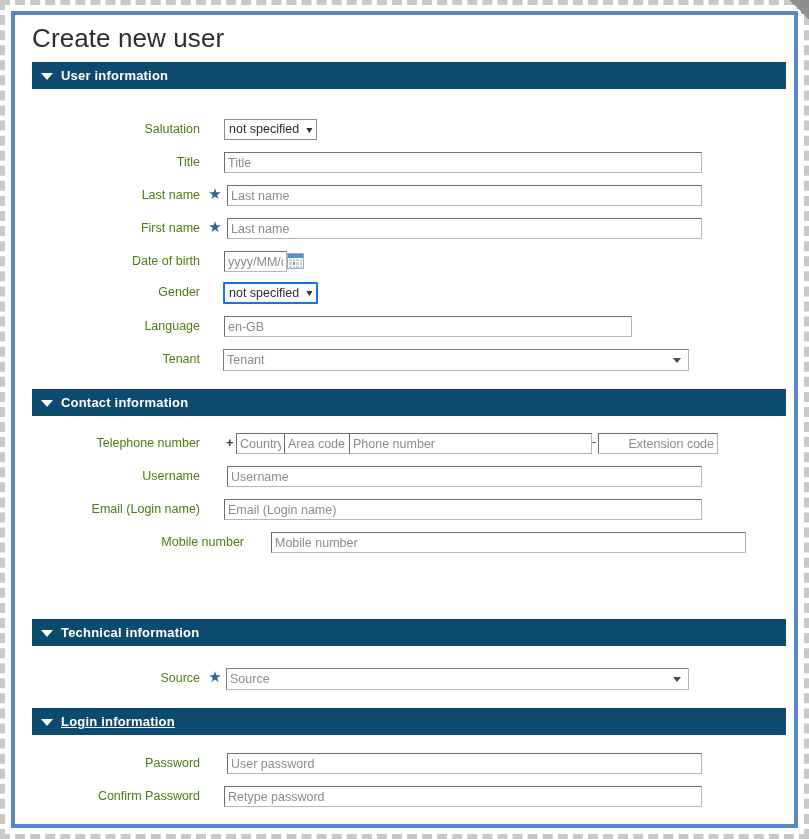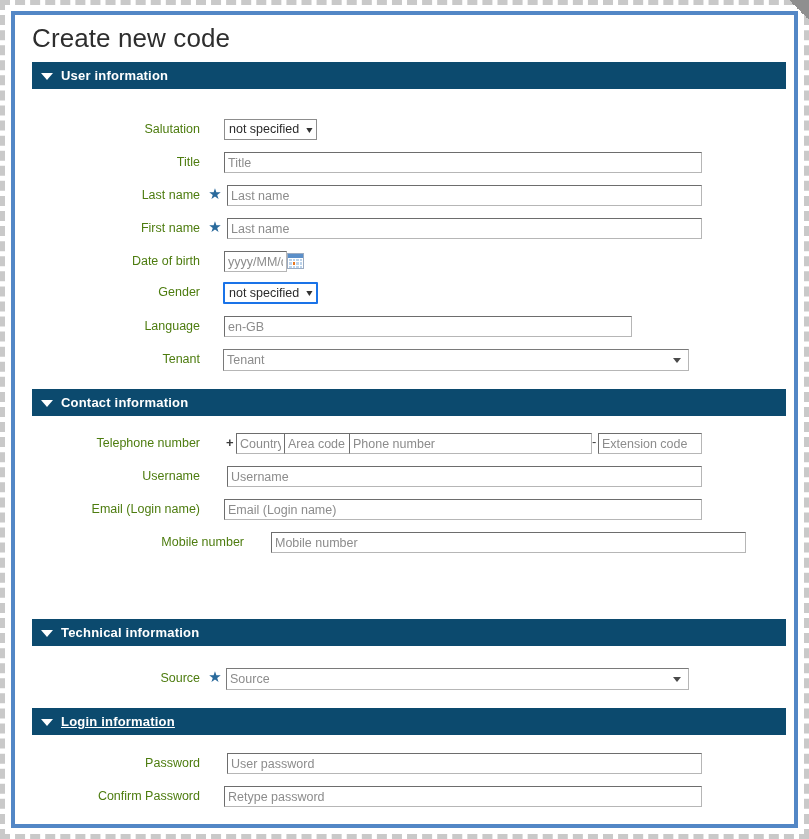--- a/index.html
+++ b/index.html
@@ -222,21 +222,21 @@
 </head>
 <body>
 
 <div id="page">
   <div id="dashed-frame"></div>
   <div id="blue-frame"></div>
   <div id="corner-fold"></div>
 
   <div id="canvas">
 
-    <div class="page-title">Create new code</div>
+    <div class="page-title">Create new user</div>
 
     <div class="section-bar" style="top:47px;">
       <span class="caret"></span>
       <span class="bar-label">User information</span>
     </div>
 
     <div class="row" style="top:104px;">
       <div class="field-label">Salutation</div>
       <div class="sel" style="left:209px; top:0px; width:93px;">
         <span>not specified</span>
@@ -311,21 +311,21 @@
       <span class="bar-label">Contact information</span>
     </div>
 
     <div class="row" style="top:418px;">
       <div class="field-label">Telephone number</div>
       <div class="tel-plus" style="left:211px;">+</div>
       <input class="txt" style="left: 221px; top: 0px; width: 49px;" placeholder="Country code">
       <input class="txt" style="left: 269px; top: 0px; width: 66px;" placeholder="Area code">
       <input class="txt" style="left: 334px; top: 0px; width: 243px;" placeholder="Phone number">
       <div class="tel-dash" style="left:577px;">-</div>
-      <input class="txt" style="left: 583px; top: 0px; width: 104px;" placeholder="Extension code">
+      <input class="txt" style="left: 583px; top: 0px; width: 120px; text-align: right;" placeholder="Extension code">
     </div>
 
     <div class="row" style="top:451px;">
       <div class="field-label">Username</div>
       <input class="txt" style="left: 212px; top: 0px; width: 475px;" placeholder="Username">
     </div>
 
     <div class="row" style="top:484px;">
       <div class="field-label">Email (Login name)</div>
       <input class="txt" style="left: 209px; top: 0px; width: 478px;" placeholder="Email (Login name)">

